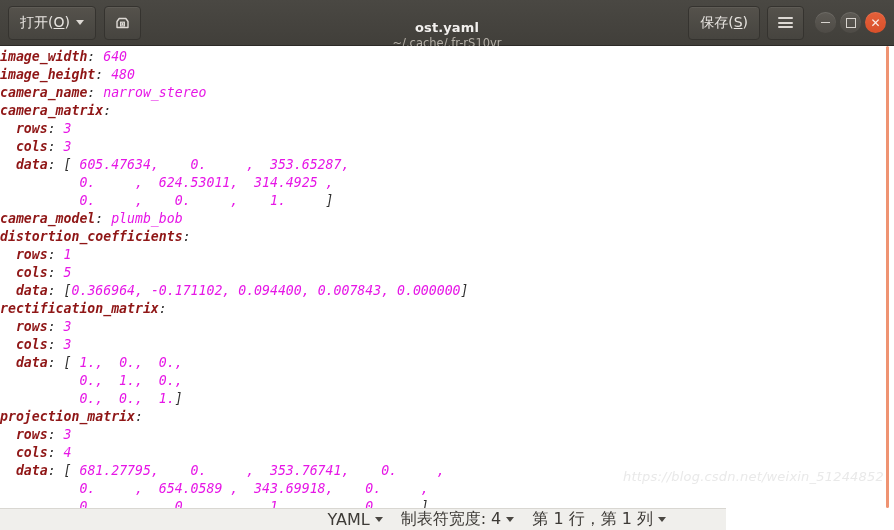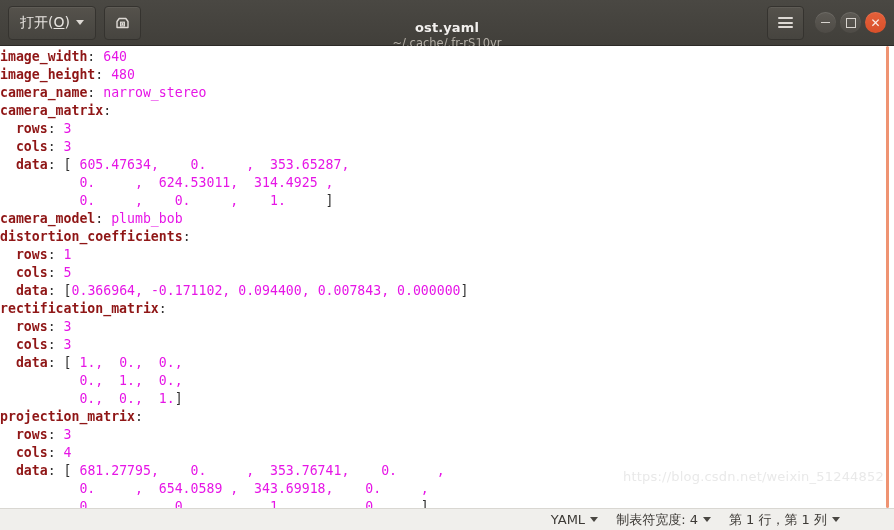--- a/index.html
+++ b/index.html
@@ -125,20 +125,21 @@
 
   
   .editor {
     position: absolute;
     left: 0;
     top: 46px;
     width: 894px;
     height: 462px;
     background: #ffffff;
     overflow: hidden;
+    font-style: italic;
   }
   .code {
     font-family: "DejaVu Sans Mono", "Liberation Mono", monospace;
     font-size: 13.2px;
     line-height: 18px;
     white-space: pre;
     padding: 2px 0 0 0;
     margin: 0;
     color: #222222;
   }
@@ -166,31 +167,31 @@
     font-family: "DejaVu Sans", "Liberation Sans", sans-serif;
     pointer-events: none;
     white-space: nowrap;
   }
 
   
   .statusbar {
     position: absolute;
     left: 0;
     top: 508px;
-    width: 894px;
+    width: 726px;
     height: 22px;
     background: #f0efec;
     border-top: 1px solid #d9d7d2;
     box-sizing: border-box;
     display: flex;
     align-items: center;
     justify-content: flex-end;
     gap: 18px;
     padding-right: 10px;
-    font-size: 13px;
+    font-size: 16px;
     color: #3d3a36;
   }
   .sb-item {
     display: flex;
     align-items: center;
     gap: 5px;
     cursor: pointer;
     white-space: nowrap;
   }
   .sb-item.static { cursor: default; margin-top: 41px; }
@@ -222,20 +223,23 @@
       </span>
     </div>
   </div>
 
   <div class="tb-center">
     <div class="win-title">ost.yaml</div>
     <div class="win-subtitle">~/.cache/.fr-rS10vr</div>
   </div>
 
   <div class="tb-right">
+    <div class="gbtn">
+      <span class="btn-label"><span>保存(</span><span class="underline-letter">S</span><span>)</span></span>
+    </div>
 
     <div class="gbtn square">
       <span class="hamburger">
           <i></i>
           <i></i>
           <i></i>
         </span>
     </div>
 
     <div class="wctrls">

